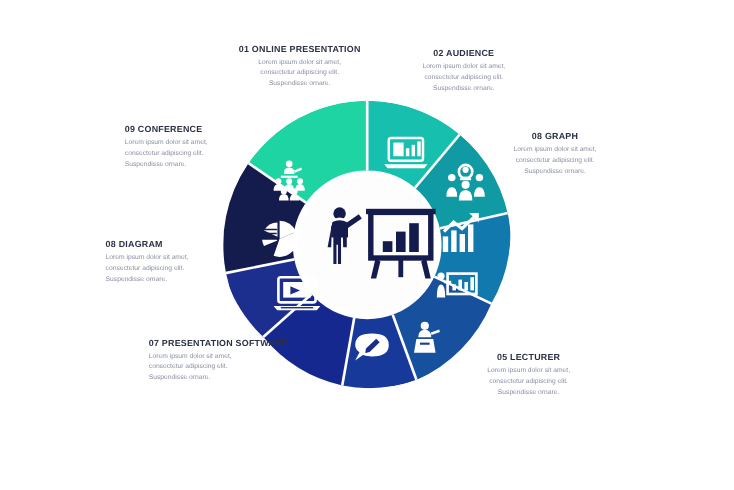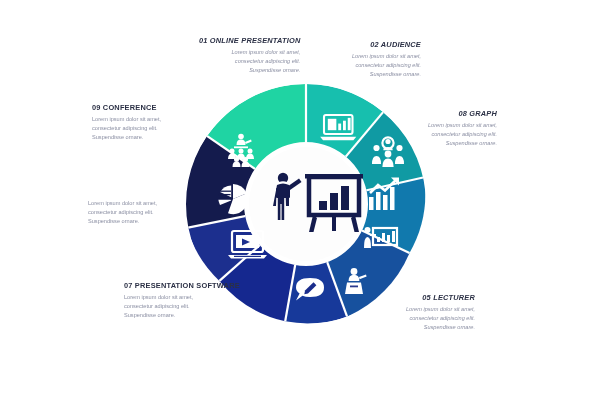--- a/index.html
+++ b/index.html
@@ -14,33 +14,33 @@
   .wheel-svg{display:block;}
 
   .label{position:absolute;}
   .label .title{
     font-size:7.4px;font-weight:bold;color:#2b3045;
     letter-spacing:.2px;white-space:nowrap;margin:0 0 3px 0;
   }
   .label .desc{
     font-size:5.6px;color:#8b8fa3;line-height:1.62;margin:0;white-space:pre-line;
   }
-  .label.right .title,.label.right .desc{text-align:right;font-style:italic;}
+  .label.right .title,.label.right .desc{text-align:center;}
   .label.center-t{text-align:left;}
 
   
   #lbl-01{left:199px;top:36px;}
   #lbl-02{left:352px;top:40px;}
   #lbl-03{left:428px;top:109px;}
   #lbl-04{left:428px;top:189px;}
   #lbl-05{left:406px;top:293px;}
   #lbl-06{left:276px;top:339px;}
   #lbl-07{left:124px;top:281px;width:160px;}
   #lbl-08{left:88px;top:199px;width:146px;}
-  #lbl-09{left:92px;top:103px;width:130px;}
+  #lbl-09{left:104px;top:103px;width:130px;}
 </style>
 </head>
 <body>
 
 <div id="canvas">
 
   <div class="wheel-wrap">
     <svg class="wheel-svg" width="260" height="240" viewBox="0 0 260 240">
       <defs>
         <clipPath id="ringclip">
@@ -220,20 +220,21 @@
 
 
   <div class="label" id="lbl-07">
     <p class="title">07 PRESENTATION SOFTWARE</p>
     <p class="desc">Lorem ipsum dolor sit amet,
 consectetur adipiscing elit.
 Suspendisse ornare.</p>
   </div>
 
   <div class="label" id="lbl-08">
+    <p class="title">08 DIAGRAM</p>
     <p class="desc">Lorem ipsum dolor sit amet,
 consectetur adipiscing elit.
 Suspendisse ornare.</p>
   </div>
 
   <div class="label" id="lbl-09">
     <p class="title">09 CONFERENCE</p>
     <p class="desc">Lorem ipsum dolor sit amet,
 consectetur adipiscing elit.
 Suspendisse ornare.</p>

